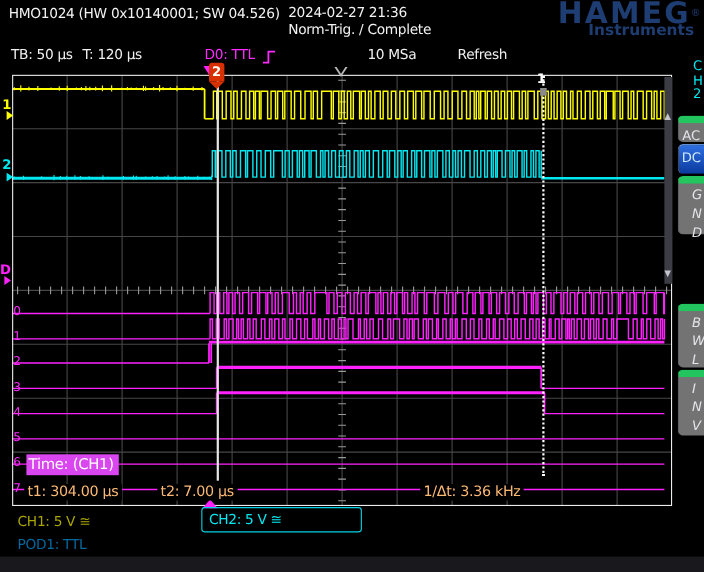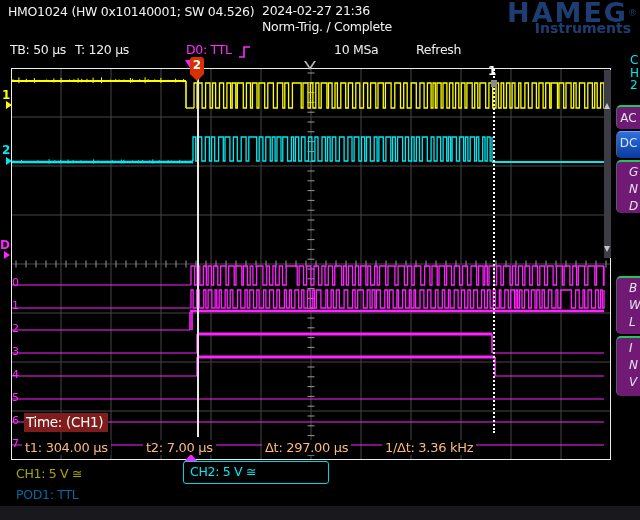--- a/index.html
+++ b/index.html
@@ -41,31 +41,31 @@
   .chm .arr{position:absolute;left:4px;width:0;height:0;border-top:4px solid transparent;border-bottom:4px solid transparent;}
   #m-ch1{left:2px;top:88px;color:#ffff00;}
   #m-ch1 .arr{top:13px;border-left:6px solid #ffff00;}
   #m-ch2{left:2px;top:143px;color:#00e8f2;}
   #m-ch2 .arr{top:14px;border-left:6px solid #00e8f2;}
   #m-pod{left:0px;top:238px;color:#ff22ff;}
   #m-pod .arr{top:13px;border-left:6px solid #ff22ff;}
   
   .dlabel{position:absolute;left:12px;font-size:11px;color:#ff2bff;z-index:3;letter-spacing:0;}
   
-  #meas-title{left:24px;top:413px;font-size:13.5px;color:#fff;background:#7f1d1d;padding:1px 5px 2px 2px;z-index:6;}
+  #meas-title{left:24px;top:413px;font-size:13.5px;color:#fff;background:#d946ef;padding:1px 5px 2px 2px;z-index:6;}
   .meas{top:440px;font-size:13px;color:#fdba74;background:#000;padding:0 3px;z-index:6;}
   
   #f-ch1{left:16px;top:466px;font-size:12.5px;color:#a8a400;text-align:center;}
   #ch2-box{position:absolute;left:183px;top:461px;width:146px;height:23px;border:1.5px solid #00d4e4;border-radius:3px;box-sizing:border-box;z-index:6;}
   #f-ch2{left:6px;top:2px;font-size:12.5px;color:#00e8f2;}
   #f-pod{left:16px;top:487px;font-size:12.5px;color:#0369a1;}
   #bottom-band{position:absolute;left:0;top:506px;width:640px;height:14px;background:#19191d;}
   
   #sb-ch2{position:absolute;left:630px;top:54px;width:13px;font-size:12px;line-height:12.5px;color:#00e8f2;word-break:break-all;z-index:6;text-align:left;}
-  .sbtn{position:absolute;left:616px;width:24px;background:#701a75;border-radius:5px 0 0 5px;border-top:2px solid #22c55e;border-left:1px solid #5e5e68;box-sizing:border-box;color:#e4e4ea;font-size:12px;text-align:center;z-index:6;}
+  .sbtn{position:absolute;left:616px;width:24px;background:#737373;border-radius:5px 0 0 5px;border-top:7px solid #22c55e;border-left:1px solid #5e5e68;box-sizing:border-box;color:#e4e4ea;font-size:12px;text-align:center;z-index:6;}
   .sbtn.stack{word-break:break-all;line-height:17px;padding:2px 12px;font-style:italic;}
   .sbtn.flat2{line-height:22px;}
   #btn-ac{top:105px;height:24px;}
   #btn-dc{top:131px;height:27px;background:linear-gradient(#2f6fe0,#0a3a9e);color:#d2eaff;border-top:1px solid #6aa0f0;}
   #btn-gnd{top:160px;height:53px;}
   #btn-bwl{top:276px;height:58px;}
   #btn-inv{top:336px;height:60px;}
   .edgeicon{position:absolute;top:45px;left:238px;z-index:2;}
 </style>
 </head>
@@ -149,21 +149,20 @@
   <div class="dlabel" style="top:437px">7</div>
 
   <div id="vscroll">
     <div class="up"></div>
     <div class="dn"></div>
   </div>
 
   <div class="t" id="meas-title">Time: (CH1)</div>
   <div class="t meas" style="left:22px">t1: 304.00 µs</div>
   <div class="t meas" style="left:143px">t2: 7.00 µs</div>
-  <div class="t meas" style="left:262px">Δt: 297.00 µs</div>
   <div class="t meas" style="left:382px">1/Δt: 3.36 kHz</div>
   <div id="trig-bottom"></div>
 
   <div class="t" id="f-ch1">CH1: 5 V ≅</div>
   <div id="ch2-box">
     <div class="t" id="f-ch2">CH2: 5 V ≅</div>
   </div>
   <div class="t" id="f-pod">POD1: TTL</div>
   <div id="bottom-band"></div>
 

